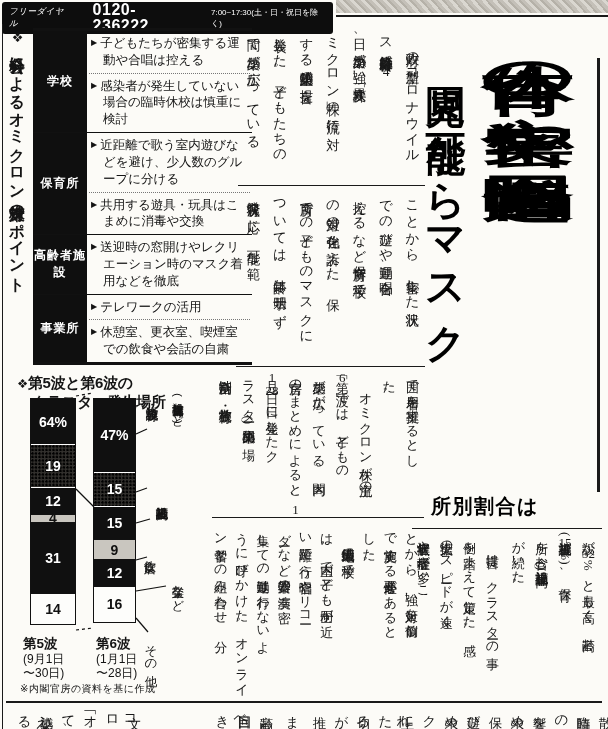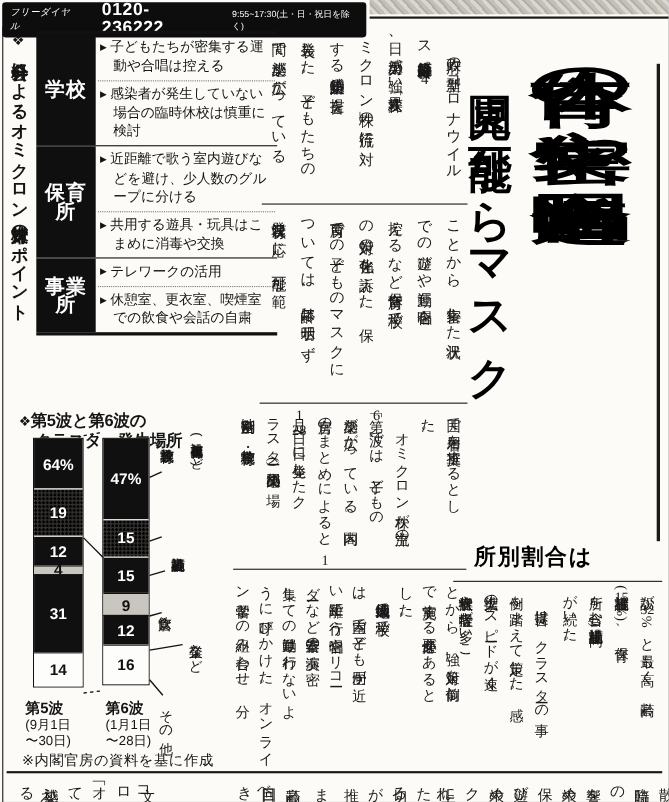--- a/index.html
+++ b/index.html
@@ -29,21 +29,21 @@
       font-family:"Liberation Serif","DejaVu Serif",serif;font-weight:900;font-size:40px;
       line-height:45px;letter-spacing:2px;color:#000;white-space:nowrap;}
   #credit{left:431px;top:493px;font-weight:bold;font-size:20px;letter-spacing:1.5px;color:#000;}
   
   #side-title{left:6px;top:30px;height:335px;writing-mode:vertical-rl;font-weight:bold;
       font-size:15.5px;letter-spacing:.5px;white-space:nowrap;}
   #side-title .mk{font-size:13px;}
   #mtable{left:33px;top:28px;width:219px;border-top:3px solid #111;border-bottom:3px solid #111;}
   .trow{display:flex;}
   .trow + .trow{border-top:1.5px solid #111;}
-  .tlabel{width:54px;background:#0f0f0f;color:#fff;font-weight:bold;font-size:18px;
+  .tlabel{width:54px;background:#0f0f0f;color:#fff;font-weight:bold;font-size:12px;
           display:flex;align-items:center;justify-content:center;text-align:center;
           line-height:17px;letter-spacing:1px;flex:none;}
   .titems{flex:1;padding:0 2px;}
   .titems>div{font-size:12.5px;line-height:17px;padding:3px 2px 4px 14px;text-indent:-12px;
               font-weight:500;}
   .titems>div::before{content:"▶";font-size:8px;margin-right:3px;vertical-align:1.5px;}
   .titems>div + div{border-top:1.5px dotted #777;}
   
   #chart-title{left:17px;top:374px;font-weight:bold;font-size:15px;line-height:17px;
                letter-spacing:-.3px;white-space:nowrap;}
@@ -60,34 +60,34 @@
   .seg.dark{background:#101010;color:#fff;}
   .seg.halftone{background-color:#33312e;color:#fff;
       background-image:radial-gradient(circle at 1.5px 1.5px,#000 1.1px,rgba(0,0,0,0) 1.4px);
       background-size:3.5px 3.5px;text-shadow:0 0 2px #000;}
   .seg.light{background:#c9c6bf;color:#111;}
   .seg.white{background:#fdfdfb;color:#111;}
   .catlab{position:absolute;writing-mode:vertical-rl;font-size:12.5px;font-weight:500;
           letter-spacing:0;white-space:nowrap;}
   .axlab{position:absolute;font-size:12px;line-height:14.5px;white-space:nowrap;}
   .axlab b{font-size:13.5px;}
-  #chart-note{position:absolute;left:20px;top:682px;font-size:13px;letter-spacing:.5px;}
+  #chart-note{position:absolute;left:20px;top:682px;font-size:10px;letter-spacing:.5px;}
   
   .stub{position:absolute;top:706px;height:23px;overflow:hidden;writing-mode:vertical-rl;
         font-family:"Liberation Serif","DejaVu Serif",serif;font-size:13.5px;color:#191919;}
 </style>
 </head>
 <body>
 
 <div id="page">
 
   <div id="banner" class="abs">
     <span class="fd">フリーダイヤル</span>
     <span class="ph">0120-236222</span>
-    <span class="hr">9:55~17:30(土・日・祝日を除く)</span>
+    <span class="hr">7:00~17:30(土・日・祝日を除く)</span>
   </div>
   <div id="adedge" class="abs"></div>
   <div class="rule" style="left:336px;top:15px;width:272px;height:2px;"></div>
 
   <div class="rule" style="left:2px;top:24px;width:1px;height:705px;"></div>
   <div class="rule" style="left:597px;top:58px;width:3px;height:434px;"></div>
   <div class="rule" style="left:238px;top:185px;width:187px;height:1px;"></div>
   <div class="rule" style="left:236px;top:366px;width:189px;height:1px;"></div>
   <div class="rule" style="left:212px;top:517px;width:212px;height:1px;"></div>
   <div class="rule" style="left:412px;top:528px;width:190px;height:1px;"></div>
@@ -106,20 +106,26 @@
       <div class="titems">
           <div>子どもたちが密集する運動や合唱は控える</div>
           <div>感染者が発生していない場合の臨時休校は慎重に検討</div>
         </div>
     </div>
     <div class="trow">
       <div class="tlabel">保育所</div>
       <div class="titems">
           <div>近距離で歌う室内遊びなどを避け、少人数のグループに分ける</div>
           <div>共用する遊具・玩具はこまめに消毒や交換</div>
+        </div>
+    </div>
+    <div class="trow">
+      <div class="tlabel">高齢者施設</div>
+      <div class="titems">
+          <div>送迎時の窓開けやレクリエーション時のマスク着用などを徹底</div>
         </div>
     </div>
     <div class="trow">
       <div class="tlabel">事業所</div>
       <div class="titems">
           <div>テレワークの活用</div>
           <div>休憩室、更衣室、喫煙室での飲食や会話の自粛</div>
         </div>
     </div>
   </div>

